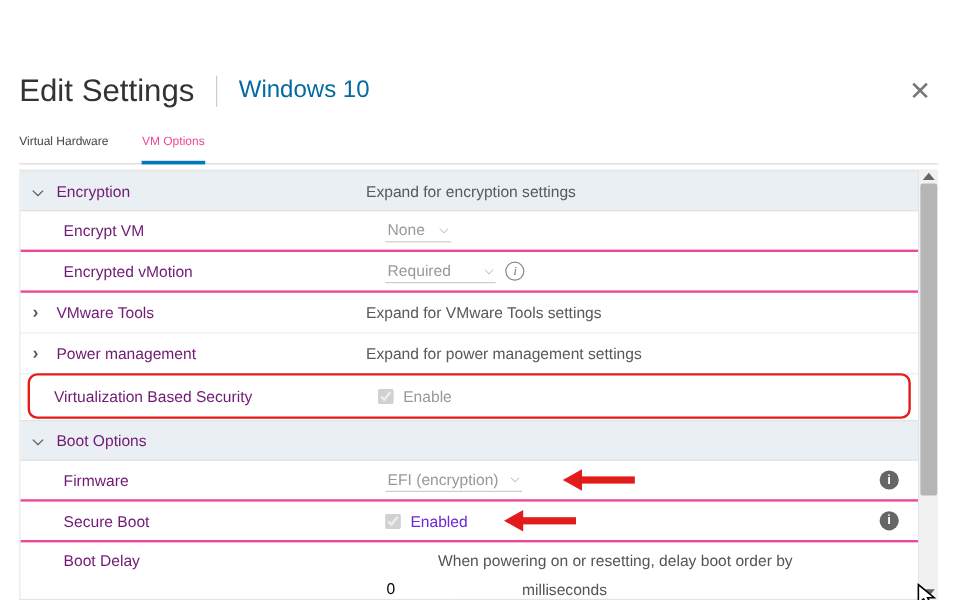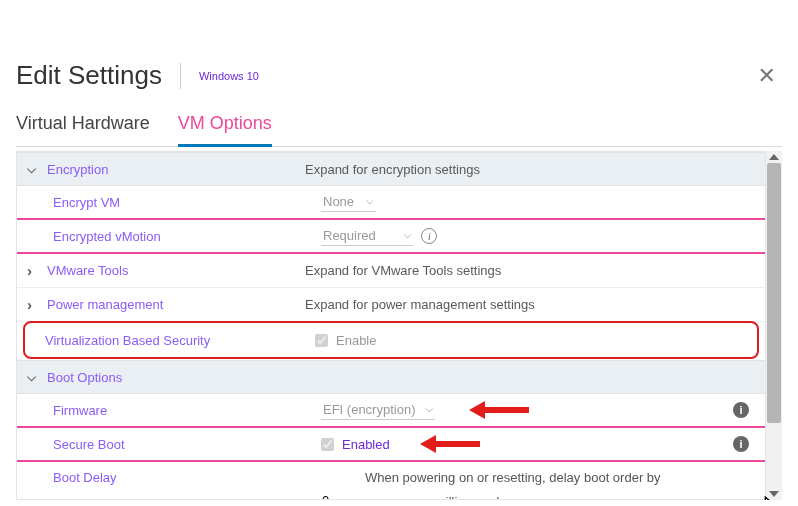--- a/index.html
+++ b/index.html
@@ -1,41 +1,41 @@
 <!DOCTYPE html>
 <html><head>
 <meta charset="utf-8">
 <style>
   * { box-sizing: border-box; margin: 0; padding: 0; font-family: -apple-system, BlinkMacSystemFont, "Segoe UI", Arial, sans-serif; }
   html, body { width: 798px; height: 506px; overflow: hidden; background: #fff; }
   .dialog { width: 798px; height: 506px; display: flex; flex-direction: column; padding: 8px 16px 4px 16px; color: #3b3b3b; }
   .header { display: flex; align-items: center; padding: 6px 0 16px 0; margin-top: 46px; }
   .title { font-size: 26px; font-weight: 300; color: #333; }
   .divider-v { width: 1px; height: 26px; background: #ccc; margin: 0 18px; }
-  .subtitle { font-size: 11px; color: #6d28d9; }
+  .subtitle { font-size: 20px; color: #0369a1; }
   .close-x { margin-left: auto; font-size: 22px; color: #777; cursor: pointer; padding: 0 6px; }
-  .tabs { display: flex; gap: 28px; border-bottom: 1px solid #d8d8d8; font-size: 18px; }
+  .tabs { display: flex; gap: 28px; border-bottom: 1px solid #d8d8d8; font-size: 10px; }
   .tab { padding: 6px 0 10px 0; color: #444; cursor: pointer; }
   .tab.active { color: #ec4899; border-bottom: 3px solid #0079b8; margin-bottom: -1px; font-weight: 400; }
   .scroll-area { flex: 1; display: flex; margin: 4px 0 2px 0; border: 0; overflow: hidden; position: relative; }
   .content { flex: 1; border: 1px solid #e4e4e4; overflow: hidden; }
   .scrollbar { width: 16px; background: #f1f1f1; display: flex; flex-direction: column; align-items: center; }
   .sb-arrow { width: 0; height: 0; margin: 3px 0; }
   .sb-arrow.up { border-left: 5px solid transparent; border-right: 5px solid transparent; border-bottom: 6px solid #666; }
   .sb-arrow.down { border-left: 5px solid transparent; border-right: 5px solid transparent; border-top: 6px solid #666; }
   .sb-track { flex: 1; width: 100%; position: relative; }
   .sb-thumb { position: absolute; top: 0; left: 1px; right: 1px; height: 260px; background: #b5b5b5; border-radius: 2px; }
 
   .section-header { background: #e9eff2; display: flex; align-items: center; height: 34px; padding: 0 10px; font-size: 13px; border-bottom: 1px solid #e2e2e2; border-top: 1px solid #e2e2e2; }
   .row { display: flex; align-items: center; min-height: 34px; padding: 4px 10px 4px 36px; font-size: 13px; border-bottom: 2px solid #ec4899; }
   .row-top { display: flex; align-items: center; min-height: 34px; padding: 4px 10px; font-size: 13px; border-bottom: 1px solid #eee; }
   .chev { display: inline-block; width: 10px; font-size: 12px; color: #5b5b5b; margin-right: 10px; }
   .chev.down::before { content: "⌵"; font-weight: 700; }
   .chev.right::before { content: "›"; font-weight: 700; font-size: 15px; position: relative; top: 0; }
-  .label-col { width: 268px; flex-shrink: 0; color: #8b5cf6; }
+  .label-col { width: 268px; flex-shrink: 0; color: #701a75; }
   .value-col { flex: 1; display: flex; align-items: center; gap: 8px; color: #595959; }
 
   .select-dis { display: inline-flex; align-items: center; color: #999; border-bottom: 1px solid #ccc; padding: 1px 2px 2px 2px; font-size: 13px; }
   .select-dis .caret { margin-left: 12px; font-size: 10px; color: #999; }
   .info-circle { width: 16px; height: 16px; border: 1px solid #888; border-radius: 50%; display: inline-flex; align-items: center; justify-content: center; font-size: 10px; color: #666; font-style: italic; font-family: Georgia, serif; }
   .info-solid { width: 16px; height: 16px; border-radius: 50%; background: #666; color: #fff; display: inline-flex; align-items: center; justify-content: center; font-size: 11px; font-weight: 700; margin-left: auto; margin-right: 6px; }
   .cb { width: 13px; height: 13px; accent-color: #888; }
 
   .highlight-box { border: 2px solid #e21b1b; border-radius: 8px; margin: -1px 6px; padding: 0; }
   .highlight-box .row-top { border-bottom: none; }

